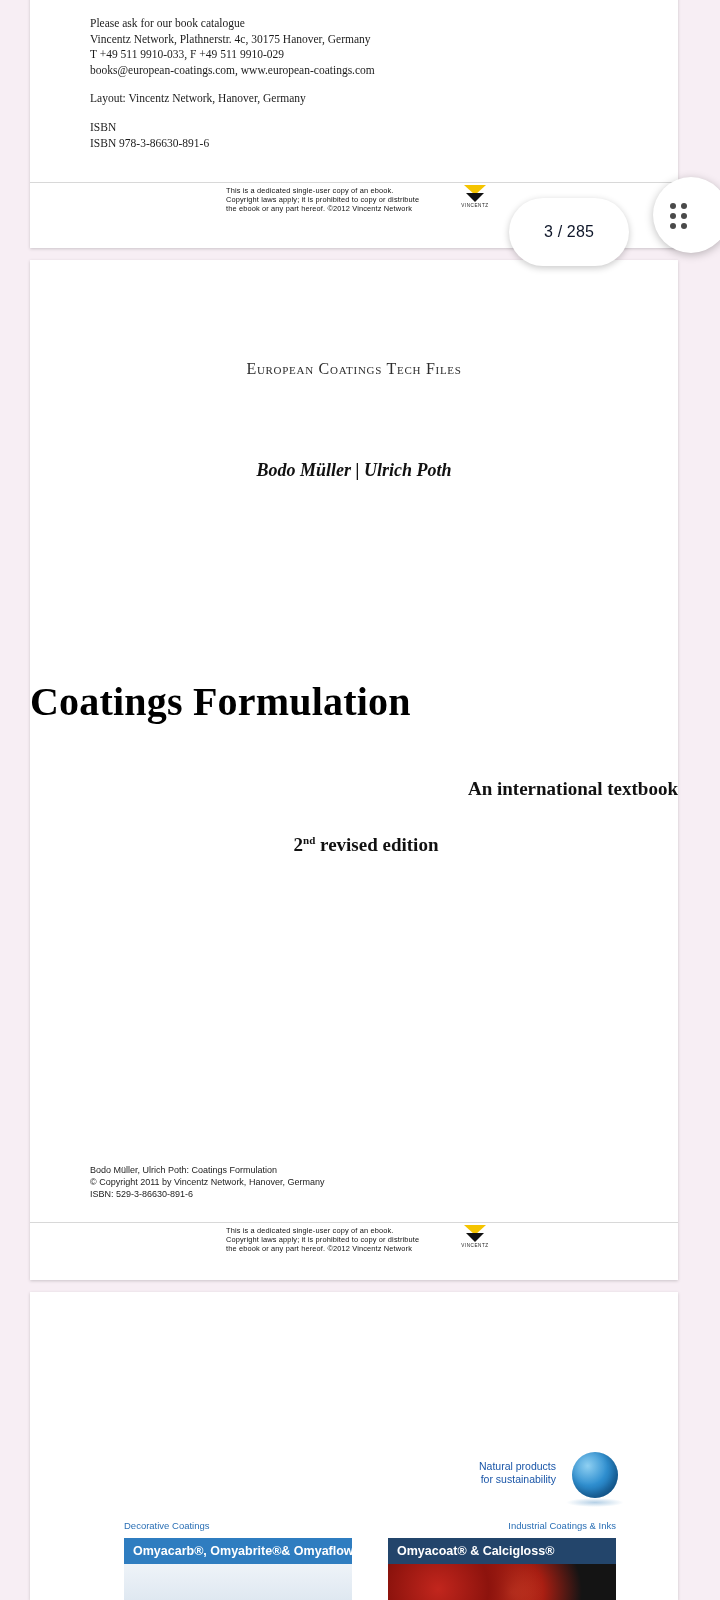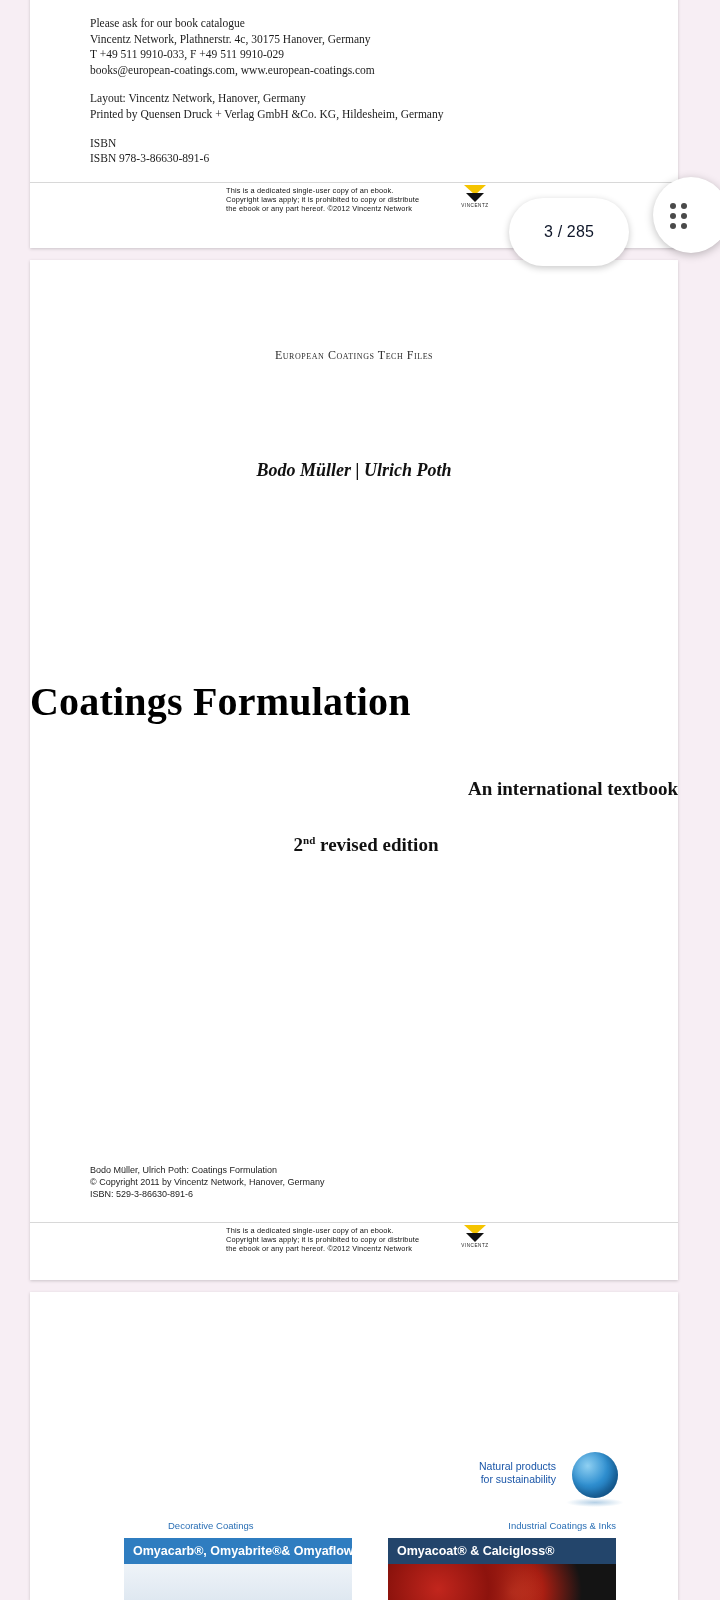--- a/index.html
+++ b/index.html
@@ -83,24 +83,24 @@
   .wm-logo .d2 { border-top: 9px solid #111; margin-top: -2px;
                  border-left-width: 9px; border-right-width: 9px; }
   .wm-logo .cap {
     font-size: 4.6px; letter-spacing: 0.12em; color: #222; margin-top: 1px;
   }
 
   
   .series {
     position: absolute;
     left: 0; right: 0;
-    top: 88px;
+    top: 100px;
     text-align: center;
     font-family: "Liberation Serif", serif;
-    font-size: 12px;
+    font-size: 16px;
     color: #2c2c2c;
     font-variant: small-caps;
     letter-spacing: 0.045em;
   }
   .authors {
     position: absolute;
     left: 0; right: 0;
     top: 200px;
     text-align: center;
     font-family: "Liberation Serif", serif;
@@ -180,21 +180,21 @@
     height: 9px;
     border-radius: 50%;
     background: radial-gradient(ellipse at center, rgba(120,170,210,0.55) 0%, rgba(255,255,255,0) 70%);
   }
   .ad-label {
     position: absolute;
     font-family: "Liberation Sans", sans-serif;
     font-size: 9.5px;
     color: #2a6fb5;
   }
-  .ad-label.left  { left: 94px;  top: 228px; margin-left: 44px; }
+  .ad-label.left  { left: 94px;  top: 228px; }
   .ad-label.right { right: 62px; top: 228px; text-align: right; }
   .ad-box {
     position: absolute;
     top: 246px;
     height: 62px;
     overflow: hidden;
   }
   .ad-box .bar {
     position: absolute;
     left: 0; right: 0; top: 0;
@@ -283,21 +283,20 @@
   <div class="page page-top">
     <div class="imprint">
       <div class="blk">
         <div>Please ask for our book catalogue</div>
         <div>Vincentz Network, Plathnerstr. 4c, 30175 Hanover, Germany</div>
         <div>T +49 511 9910-033, F +49 511 9910-029</div>
         <div>books@european-coatings.com, www.european-coatings.com</div>
       </div>
       <div class="blk">
         <div>Layout: Vincentz Network, Hanover, Germany</div>
-        <div>Printed by Quensen Druck + Verlag GmbH &amp;Co. KG, Hildesheim, Germany</div>
       </div>
       <div class="blk">
         <div>ISBN</div>
         <div>ISBN 978-3-86630-891-6</div>
       </div>
     </div>
 
     <div class="watermark" style="top:424px;">
       <div class="wm-rule"></div>
       <div class="wm-text">

